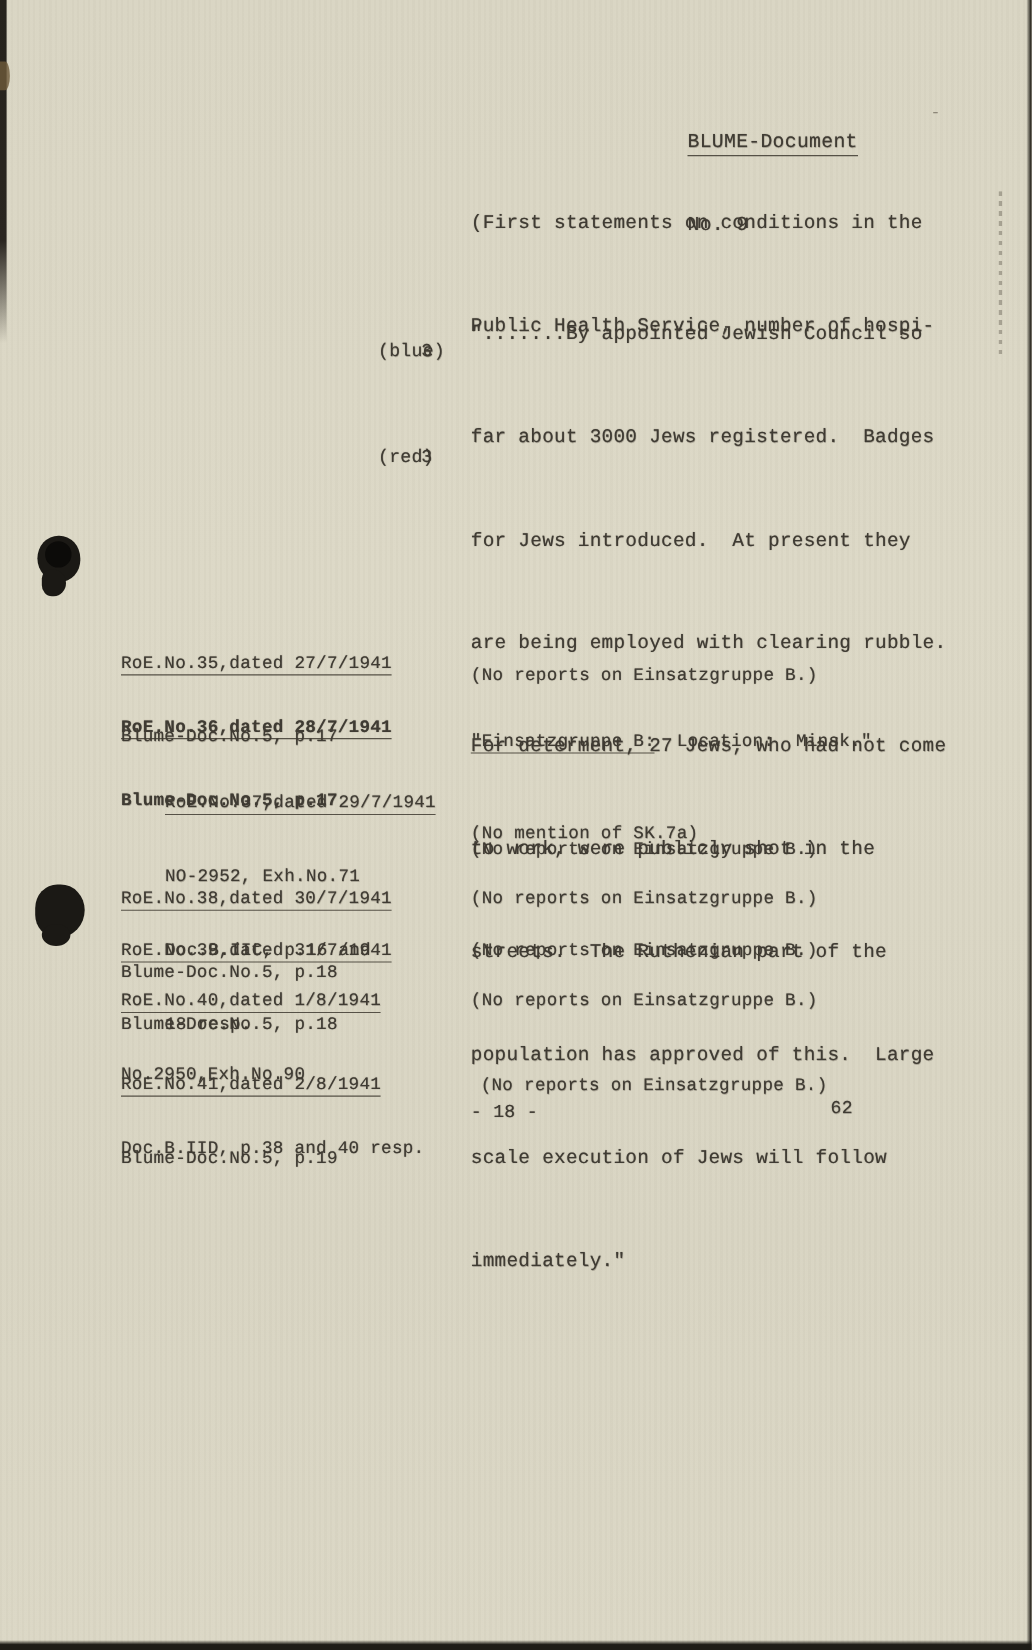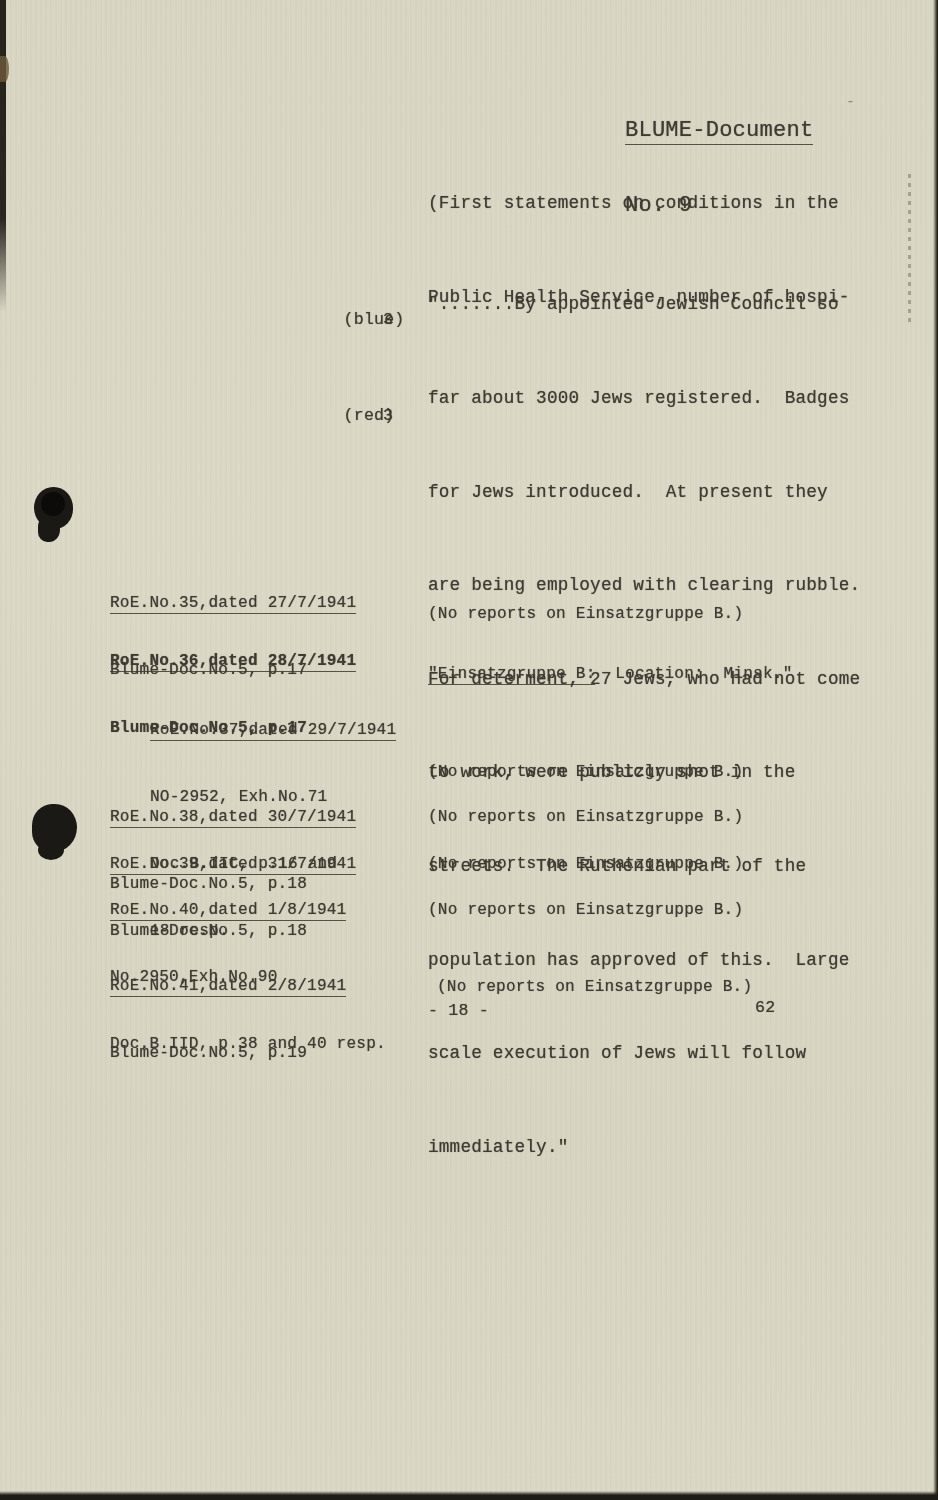--- a/index.html
+++ b/index.html
@@ -13,21 +13,21 @@
     overflow:hidden;
     font-family:"Liberation Mono","DejaVu Sans Mono",monospace;
     color:#3f3b33;
   }
   .t{
     position:absolute;
     white-space:pre;
     text-shadow:0 0 1px rgba(62,57,48,0.55), 0.4px 0.4px 0.5px rgba(62,57,48,0.25);
     letter-spacing:0.25px;
   }
-  .hdr{font-size:22px;line-height:25px;}
+  .hdr{font-size:18px;line-height:25px;}
   .para{font-size:17.6px;line-height:31.2px;}
   .entry,.note{font-size:16px;line-height:22.4px;}
   .mnote{font-size:16.5px;}
   .ftr{font-size:16.5px;}
   .u{border-bottom:1.7px solid rgba(62,57,48,0.85);padding-bottom:1px;}
   
   .edge-left{position:absolute;left:0;top:0;width:6px;height:312px;
     background:linear-gradient(180deg,#26231d 0%,#2a2620 70%,rgba(42,38,32,0) 100%);}
   .edge-left-spot{position:absolute;left:0;top:56px;width:9px;height:26px;background:#6e5a39;border-radius:0 60% 60% 0;opacity:.8;}
   .edge-right{position:absolute;right:0;top:0;width:5px;height:1500px;
@@ -99,20 +99,21 @@
   <div class="t note" style="left:428px;top:558px;">
     <div>(No reports on Einsatzgruppe B.)</div>
   </div>
 
   <div class="t entry" style="left:110px;top:605px;font-weight:bold;">
     <div><span class="u">RoE.No.36,dated 28/7/1941</span></div>
     <div>Blume-Doc.No.5, p.17</div>
   </div>
   <div class="t note" style="left:428px;top:604px;line-height:28px;">
     <div><span class="u">"Einsatzgruppe B:</span><span>  Location:  Minsk."</span></div>
+    <div>(No mention of SK.7a)</div>
   </div>
 
   <div class="t entry" style="left:110px;top:674px;margin-left:40px;">
     <div><span class="u">RoE.No.37,dated 29/7/1941</span></div>
     <div>NO-2952, Exh.No.71</div>
     <div>Doc.B.IIC, p.16 and</div>
     <div>18 resp.</div>
   </div>
   <div class="t note" style="left:428px;top:716px;">
     <div>(No reports on Einsatzgruppe B.)</div>

